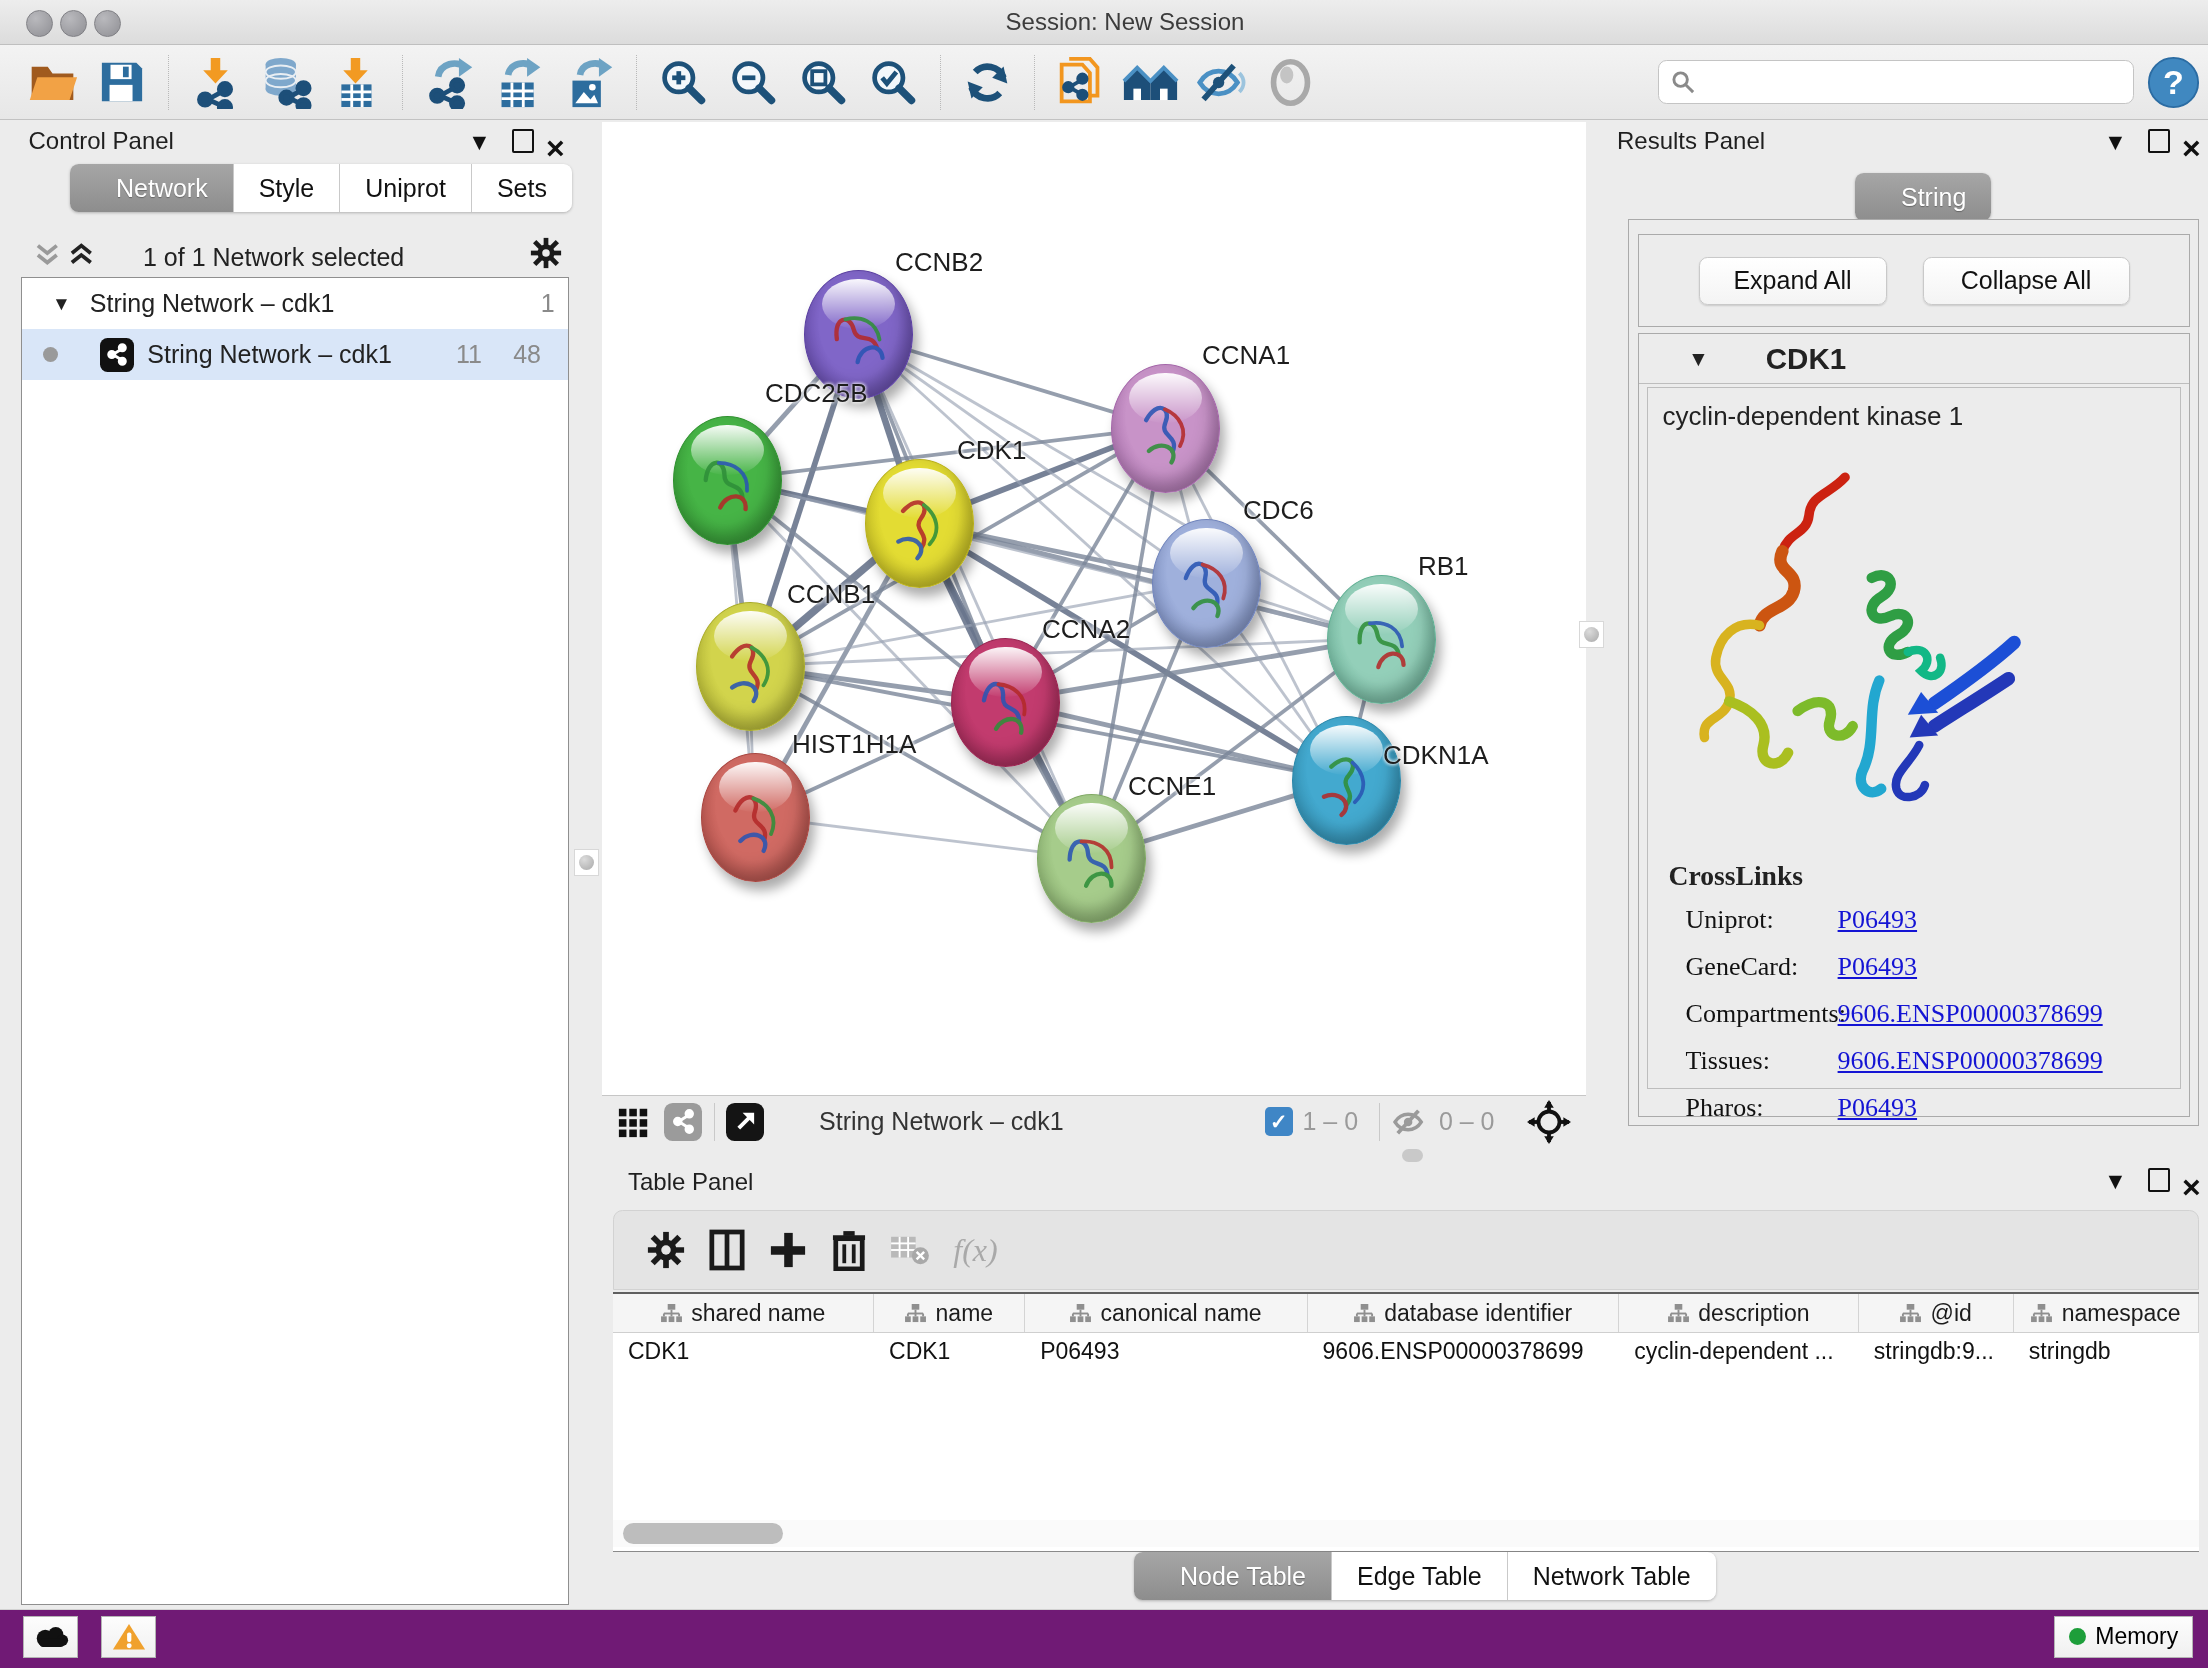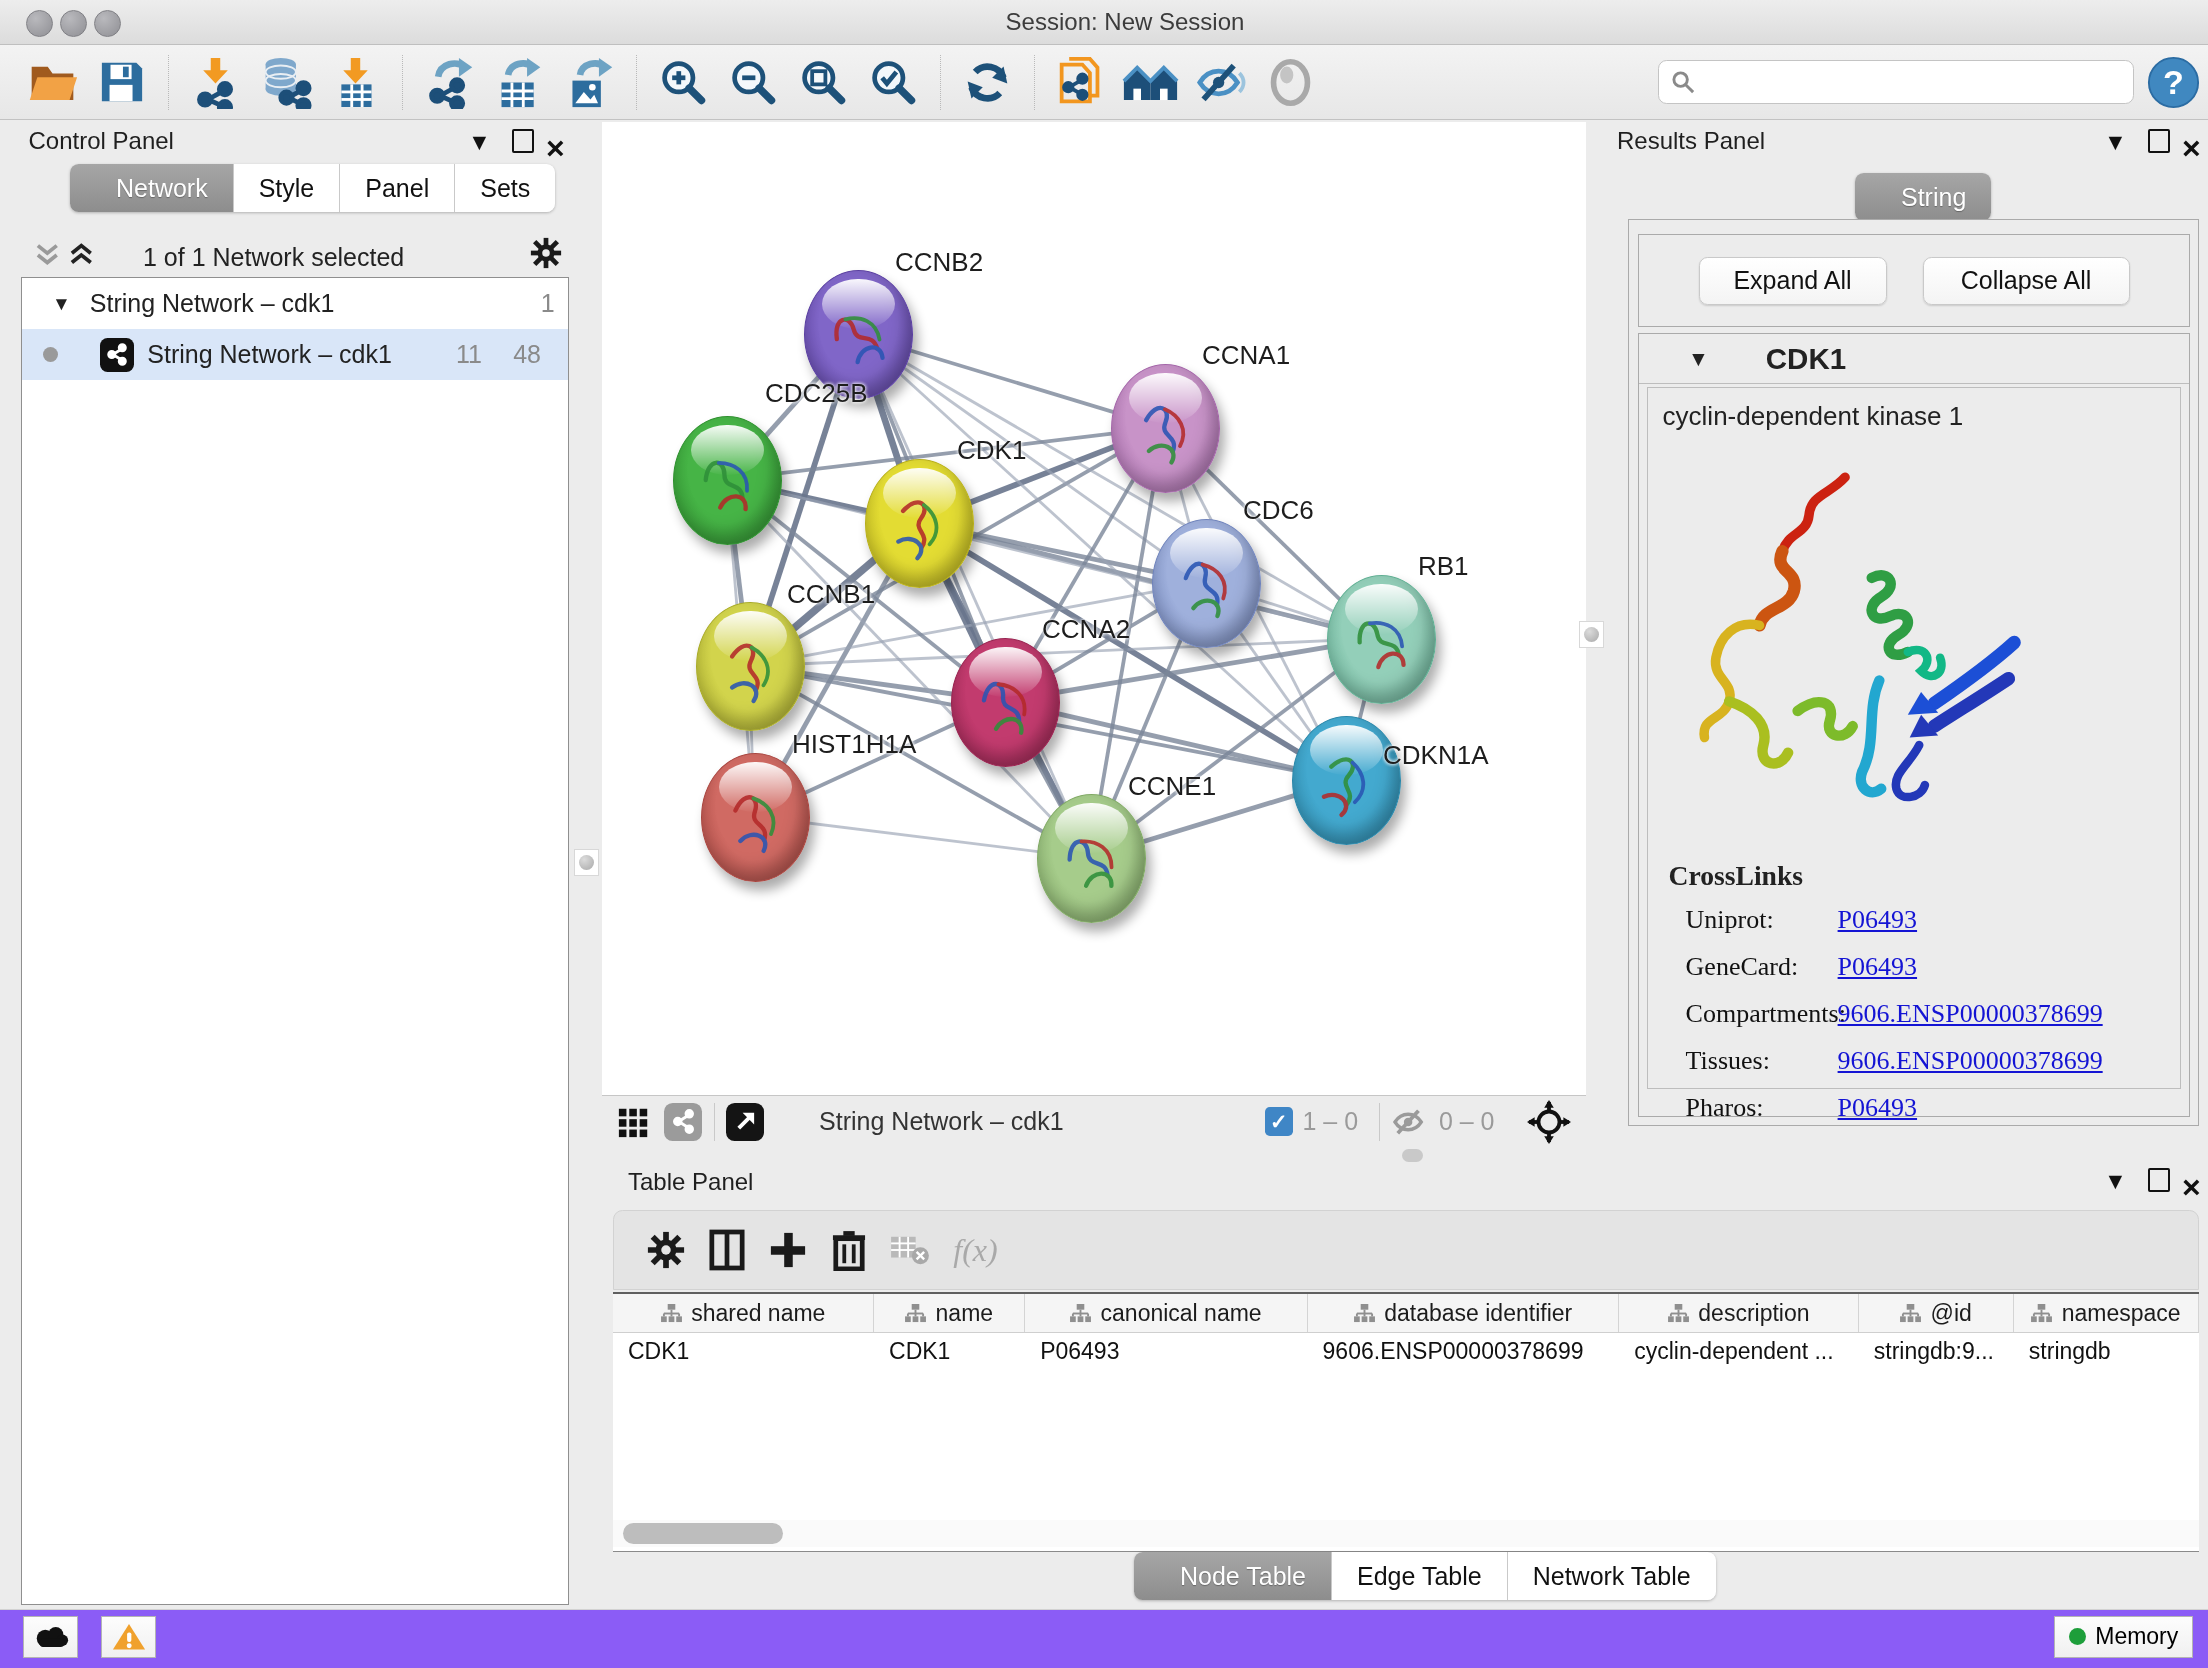--- a/index.html
+++ b/index.html
@@ -80,21 +80,21 @@
     border-top:2.9px solid #5f5f5f;border-bottom:1.9px solid #8a8a8a;overflow:hidden;}
   .thead{display:flex;height:38px;background:#f5f5f5;border-bottom:1px solid #cfcfcf;}
   .th{display:flex;align-items:center;justify-content:center;font-size:23px;color:#1c1c1c;
     border-right:1px solid #d4d4d4;box-sizing:border-box;gap:9.5px;}
   .trow{display:flex;height:36px;align-items:center;}
   .td{font-size:23px;color:#111;padding-left:15px;box-sizing:border-box;overflow:hidden;white-space:nowrap;}
   .c0{width:268px;}.c1{width:155px;}.c2{width:290px;}.c3{width:320px;}.c4{width:246px;}.c5{width:159px;}.c6{width:190px;}
   .hscroll{position:absolute;left:613px;top:1520px;width:1586px;height:27px;background:#fafafa;}
   .hthumb{position:absolute;left:9.5px;top:2.9px;width:160px;height:21px;background:#bdbdbd;border-radius:10.5px;}
   
-  .statusbar{position:absolute;left:0;top:1609px;width:2208px;height:59px;background:#8b5cf6;
+  .statusbar{position:absolute;left:0;top:1609px;width:2208px;height:59px;background:#701a75;
     border-top:1px solid #d2d2d2;}
   .sbtn{position:absolute;top:5.7px;height:42px;background:linear-gradient(#fdfdfd,#f0f0f0);
     border:1.9px solid #b4b4b4;display:flex;align-items:center;justify-content:center;}
   
   .handle{position:absolute;width:23px;height:25px;background:#fff;border:1px solid #d8d8d8;
     display:flex;align-items:center;justify-content:center;}
   .handle i{width:15px;height:15px;border-radius:50%;
     background:radial-gradient(circle at 35% 30%,#dcdcdc,#a8a8a8);display:block;}
   .hpill{position:absolute;width:21px;height:13.3px;border-radius:7.6px;background:#c9c9c9;}
 </style>
@@ -302,21 +302,21 @@
 
   <div>
     <div class="ptitle" style="left:28.5px;top:127px">Control Panel</div>
     <span class="pico" style="left:468px;top:131px">▼</span>
     <span class="pfloat" style="left:512px;top:129px"></span>
     <span class="pclose" style="left:546px;top:137px">×</span>
 
     <div class="seg" style="left:70px;top:164px">
       <div class="t active">Network</div>
       <div class="t">Style</div>
-      <div class="t">Panel</div>
+      <div class="t">Uniprot</div>
       <div class="t">Sets</div>
     </div>
 
     <svg style="position:absolute;left:34px;top:240px" width="28.5" height="32" viewBox="0 0 30 34">
         <g stroke="#9a9a9a" stroke-width="4" fill="none">
           <polyline points="4,6 14,14 24,6"></polyline>
           <polyline points="4,16 14,24 24,16"></polyline>
         </g>
       </svg>
     <svg style="position:absolute;left:68px;top:240px" width="28.5" height="32" viewBox="0 0 30 34">

